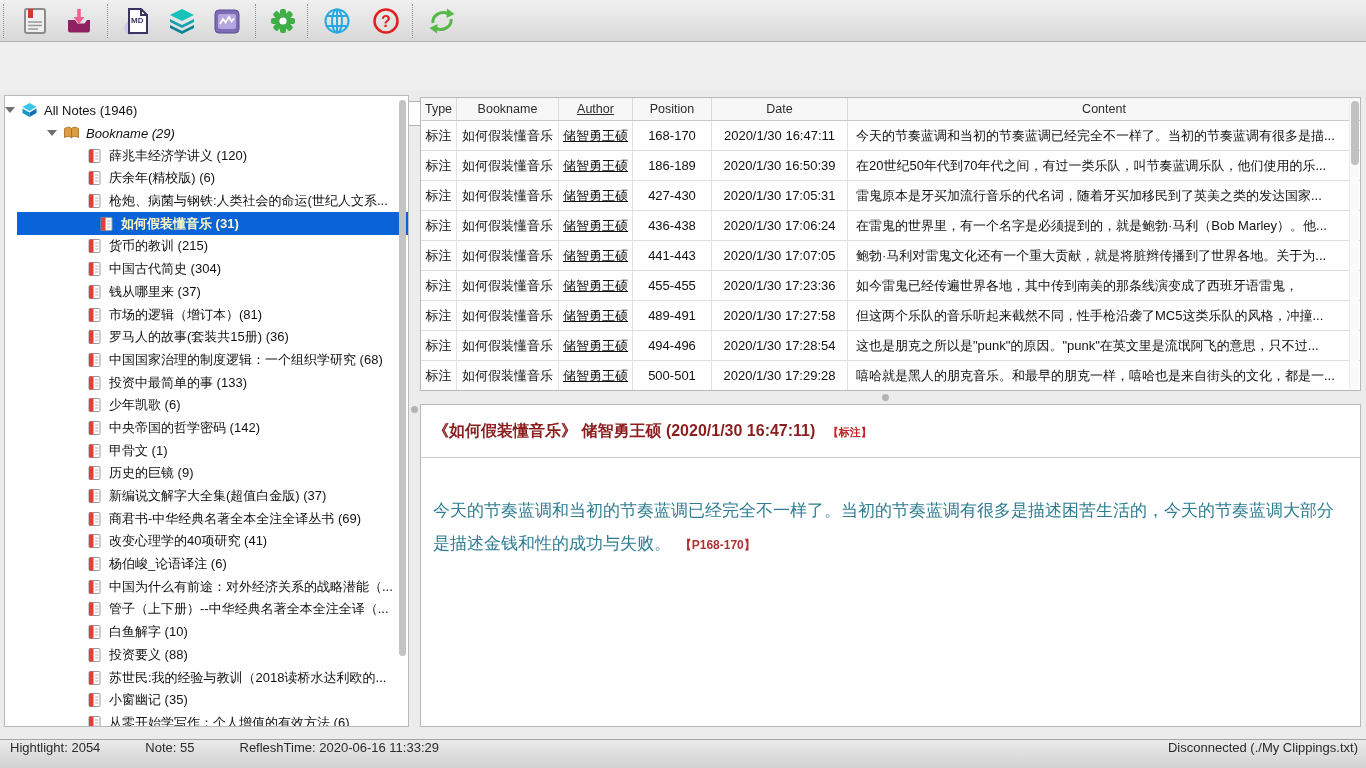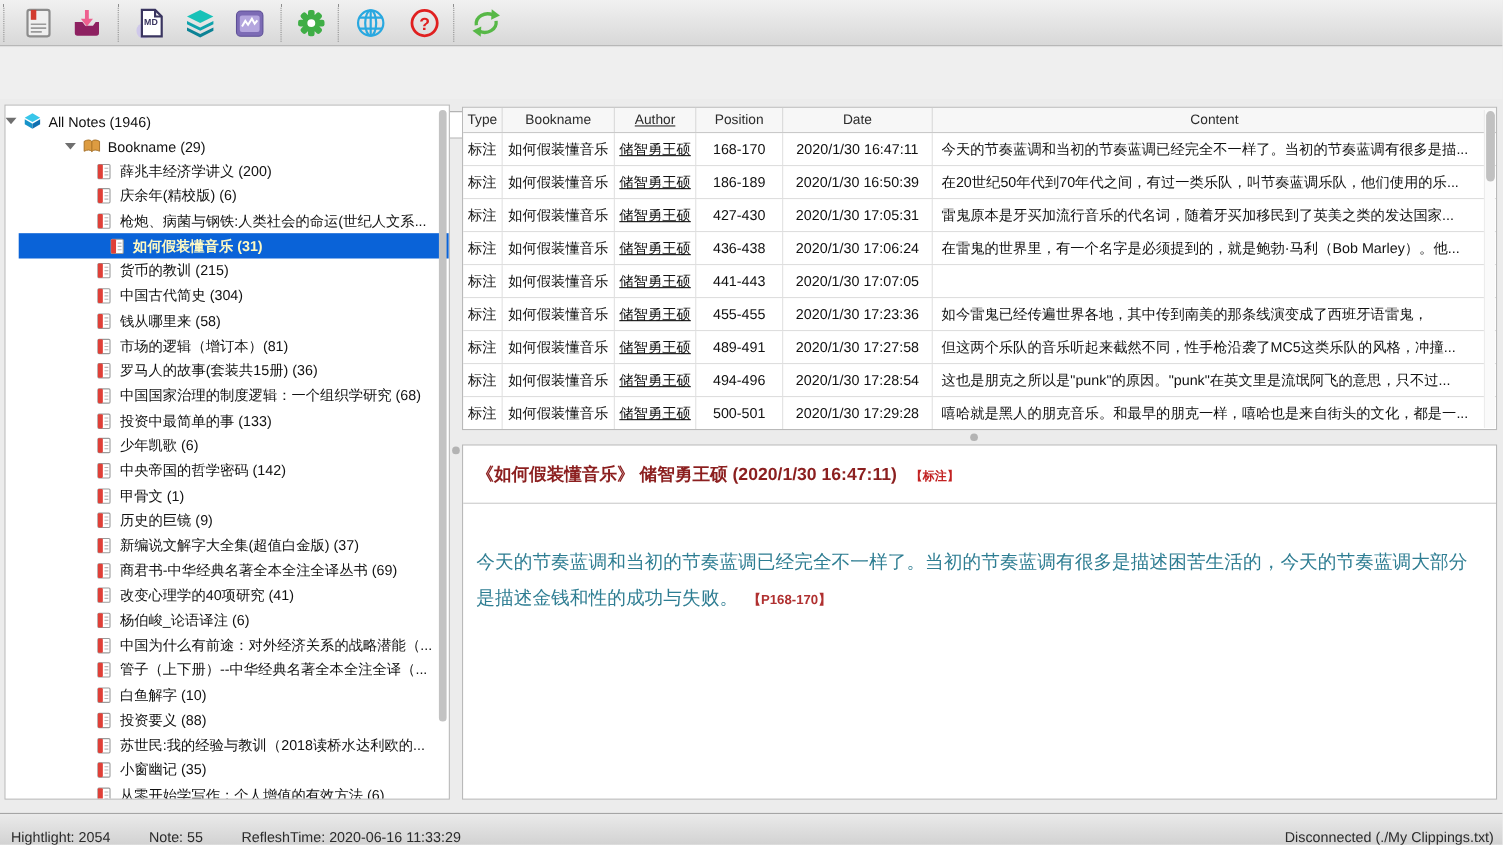--- a/index.html
+++ b/index.html
@@ -51,21 +51,21 @@
   .search-btn svg{ width:19px;height:19px; display:block; margin:auto;}
   
   .sidebar {
     position:absolute; left:4px; top:95px; width:405px; height:632px;
     background:#fff; border:1px solid #b9b9b9; overflow:hidden;
   }
   .tree { position:absolute; top:3px; left:0; width:100%; }
   .tree-row { position:relative; height:22.7px; display:flex; align-items:center; font-size:13px; color:#111; cursor:default; white-space:nowrap; overflow:hidden; }
   .tree-row.sel { background:#0a63d8; color:#fef9c3; font-weight:bold;margin-left:12px; }
   .tri { width:0; height:0; border-left:5px solid transparent; border-right:5px solid transparent; border-top:6px solid #6f6f6f; margin-right:6px; flex:0 0 auto; }
-  .lv0 { } .lv1 { padding-left:54px; } .lv2 { padding-left:81px; }
+  .lv0 { } .lv1 { padding-left:42px;font-style:italic; } .lv2 { padding-left:81px; }
   .t-icon { width:17px; height:16px; margin-right:6px; flex:0 0 auto; }
   .t-icon svg { width:17px; height:16px; display:block; }
   .sb-scroll { position:absolute; right:2px; top:4px; width:7px; height:556px; border-radius:4px; background:#c3c3c3; }
   
   .split-dot { position:absolute; width:7px; height:7px; border-radius:50%; background:#b3b3b3; }
   
   .table-panel {
     position:absolute; left:420px; top:97px; width:941px; height:294px;
     background:#fff; border:1px solid #b9b9b9; overflow:hidden;
   }
@@ -84,21 +84,21 @@
   }
   .detail-title { margin:16px 14px 12px 12px; font-size:16px; font-weight:bold; color:#8b1f1f; }
   .detail-title .tag { font-size:11px; color:#c22222; margin-left:8px; font-weight:bold; }
   .detail-divider { margin-top:15px; border-top:1px solid #cbcbcb; }
   .detail-body { margin:36px 14px 0 12px; font-size:17px; line-height:33px; color:#2e7d92; }
   .detail-body .tag { font-size:12px; color:#b03030; font-weight:bold; margin-left:4px; }
   
   .statusbar {
     position:absolute; left:0; top:739px; width:1366px; height:29px;
     background:linear-gradient(#eaeaea,#d2d2d2); border-top:1px solid #a5a5a5;
-    display:flex; align-items:flex-end; font-size:13px; color:#2b2b2b;
+    display:flex; align-items:flex-start; font-size:13px; color:#2b2b2b;gap:10px;
   }
   .statusbar .fld { margin-left:10px; }
   .statusbar .fld + .fld { margin-left:35px; }
   .statusbar .right { margin-left:auto; margin-right:8px; }
 </style>
 </head>
 <body>
 
 <div class="toolbar">
   <div class="tb-sep" style="left:3px"></div>
@@ -239,21 +239,21 @@
         <div class="tree-row lv2">
           <span class="t-icon">
             <svg viewBox="0 0 16 16">
               <rect x="2.5" y="1.5" width="11" height="13" rx="1" fill="#ffffff" stroke="#9a9a9a"></rect>
               <rect x="2.5" y="1.5" width="4.5" height="13" rx="1" fill="#e04038"></rect>
               <line x1="8.5" y1="5" x2="12" y2="5" stroke="#b5b5b5"></line>
               <line x1="8.5" y1="8" x2="12" y2="8" stroke="#b5b5b5"></line>
               <line x1="8.5" y1="11" x2="12" y2="11" stroke="#b5b5b5"></line>
             </svg>
           </span>
-          <span>薛兆丰经济学讲义 (200)</span>
+          <span>薛兆丰经济学讲义 (120)</span>
         </div>
         <div class="tree-row lv2">
           <span class="t-icon">
             <svg viewBox="0 0 16 16">
               <rect x="2.5" y="1.5" width="11" height="13" rx="1" fill="#ffffff" stroke="#9a9a9a"></rect>
               <rect x="2.5" y="1.5" width="4.5" height="13" rx="1" fill="#e04038"></rect>
               <line x1="8.5" y1="5" x2="12" y2="5" stroke="#b5b5b5"></line>
               <line x1="8.5" y1="8" x2="12" y2="8" stroke="#b5b5b5"></line>
               <line x1="8.5" y1="11" x2="12" y2="11" stroke="#b5b5b5"></line>
             </svg>
@@ -311,21 +311,21 @@
         <div class="tree-row lv2">
           <span class="t-icon">
             <svg viewBox="0 0 16 16">
               <rect x="2.5" y="1.5" width="11" height="13" rx="1" fill="#ffffff" stroke="#9a9a9a"></rect>
               <rect x="2.5" y="1.5" width="4.5" height="13" rx="1" fill="#e04038"></rect>
               <line x1="8.5" y1="5" x2="12" y2="5" stroke="#b5b5b5"></line>
               <line x1="8.5" y1="8" x2="12" y2="8" stroke="#b5b5b5"></line>
               <line x1="8.5" y1="11" x2="12" y2="11" stroke="#b5b5b5"></line>
             </svg>
           </span>
-          <span>钱从哪里来 (58)</span>
+          <span>钱从哪里来 (37)</span>
         </div>
         <div class="tree-row lv2">
           <span class="t-icon">
             <svg viewBox="0 0 16 16">
               <rect x="2.5" y="1.5" width="11" height="13" rx="1" fill="#ffffff" stroke="#9a9a9a"></rect>
               <rect x="2.5" y="1.5" width="4.5" height="13" rx="1" fill="#e04038"></rect>
               <line x1="8.5" y1="5" x2="12" y2="5" stroke="#b5b5b5"></line>
               <line x1="8.5" y1="8" x2="12" y2="8" stroke="#b5b5b5"></line>
               <line x1="8.5" y1="11" x2="12" y2="11" stroke="#b5b5b5"></line>
             </svg>
@@ -597,20 +597,21 @@
         <div class="cell c3">436-438</div>
         <div class="cell c4">2020/1/30 17:06:24</div>
         <div class="cell c5">在雷鬼的世界里，有一个名字是必须提到的，就是鲍勃·马利（Bob Marley）。他...</div>
       </div>
       <div class="trow">
         <div class="cell c0">标注</div>
         <div class="cell c1">如何假装懂音乐</div>
         <div class="cell c2">储智勇王硕</div>
         <div class="cell c3">441-443</div>
         <div class="cell c4">2020/1/30 17:07:05</div>
+        <div class="cell c5">鲍勃·马利对雷鬼文化还有一个重大贡献，就是将脏辫传播到了世界各地。关于为...</div>
       </div>
       <div class="trow">
         <div class="cell c0">标注</div>
         <div class="cell c1">如何假装懂音乐</div>
         <div class="cell c2">储智勇王硕</div>
         <div class="cell c3">455-455</div>
         <div class="cell c4">2020/1/30 17:23:36</div>
         <div class="cell c5">如今雷鬼已经传遍世界各地，其中传到南美的那条线演变成了西班牙语雷鬼，</div>
       </div>
       <div class="trow">

